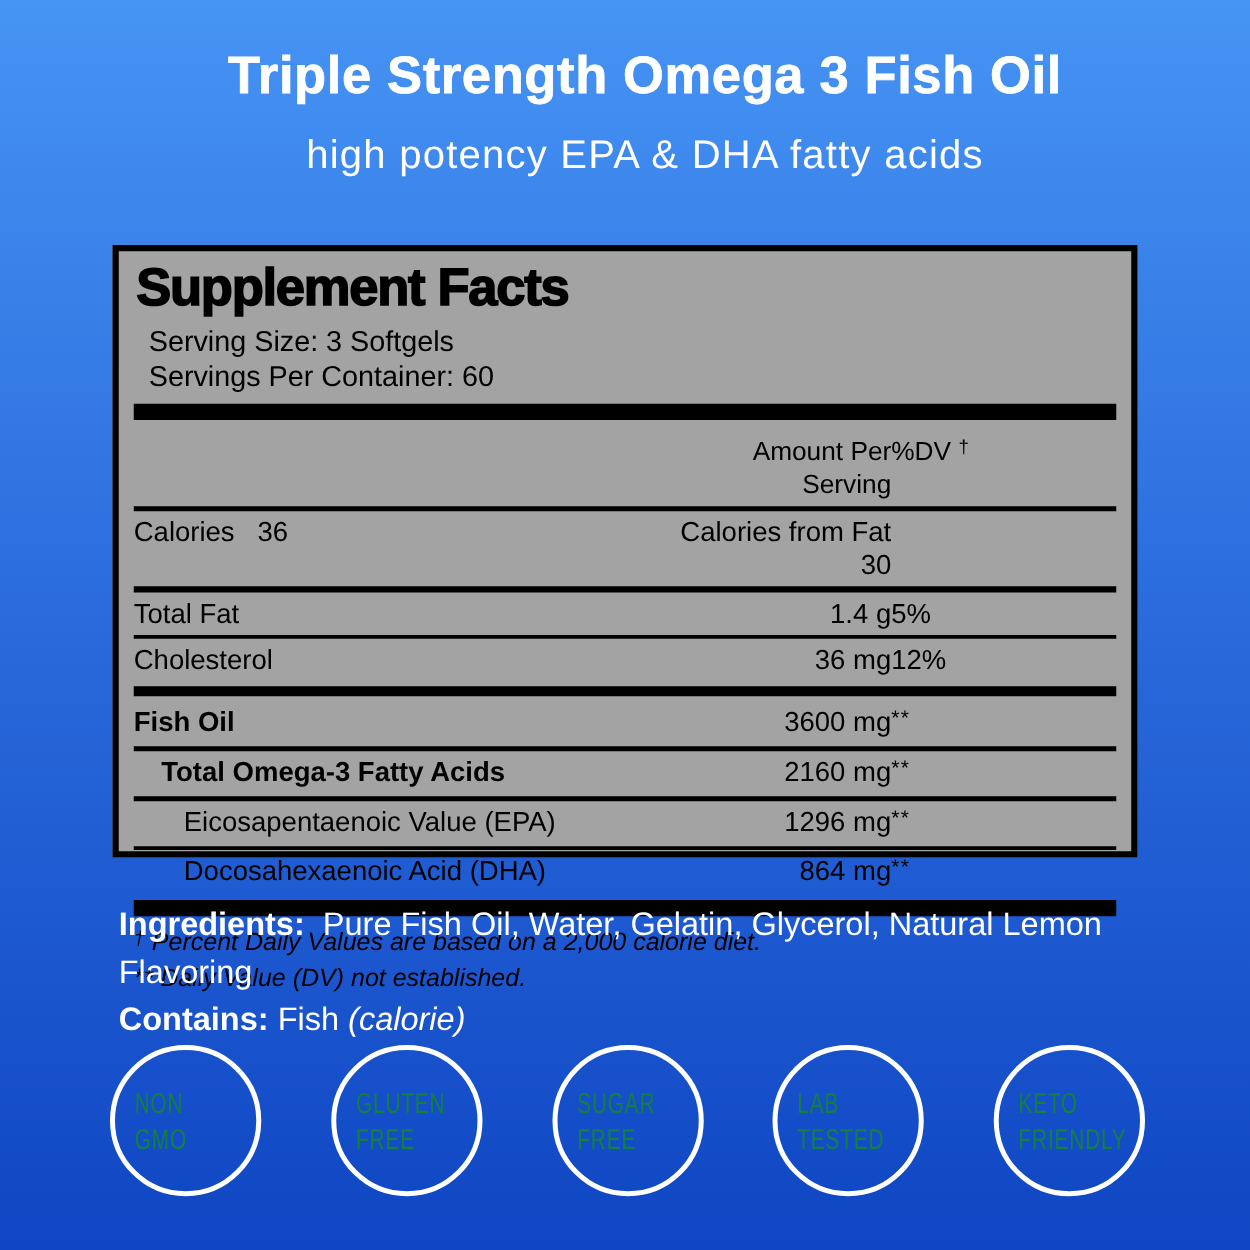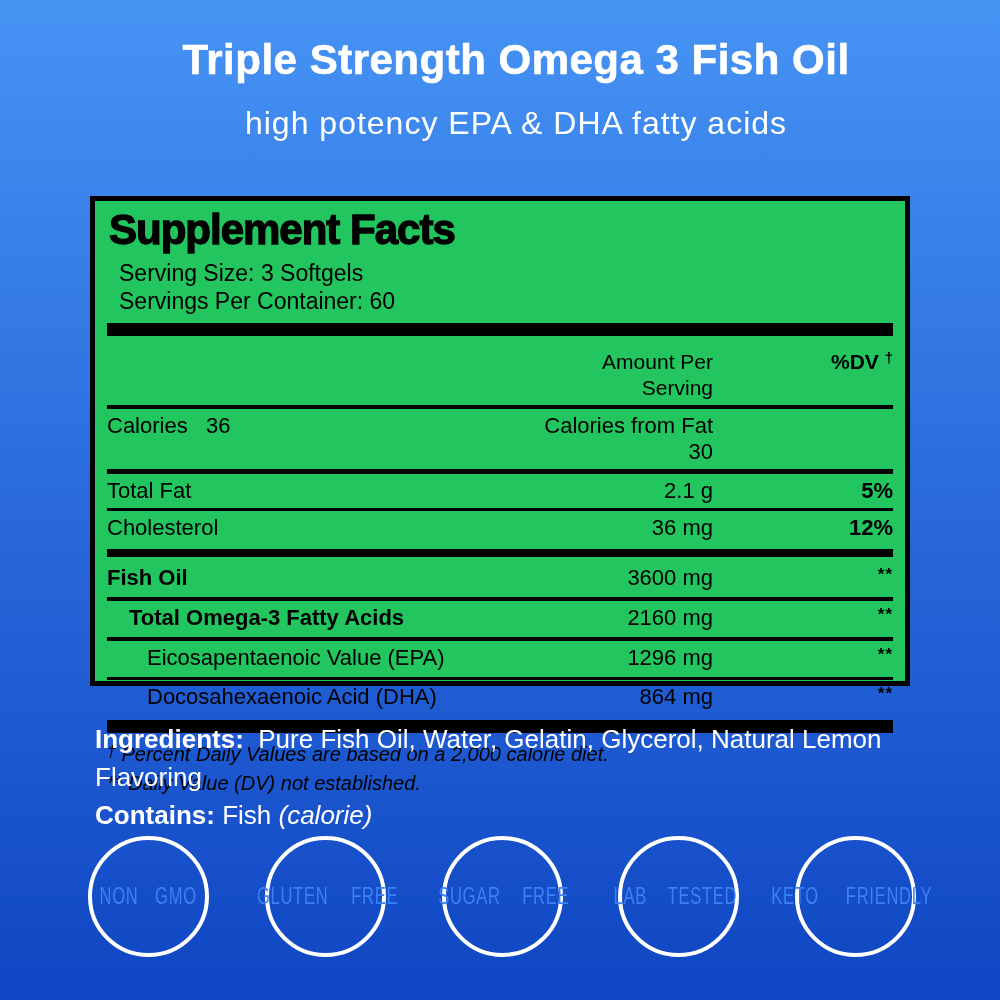--- a/index.html
+++ b/index.html
@@ -13,59 +13,59 @@
   .hero{position:absolute;top:0;left:16px;width:1000px;text-align:center;color:#fff;}
   .hero-title{
     margin-top:36px;font-size:42px;font-weight:bold;letter-spacing:.5px;
     -webkit-text-stroke:.6px #fff;
   }
   .hero-sub{margin-top:21px;font-size:32px;font-weight:400;letter-spacing:1px;}
 
   
   .panel{
     position:absolute;left:90px;top:196px;width:820px;height:490px;
-    background:#22c55e;border:5px solid #000;box-sizing:border-box;
+    background:#a3a3a3;border:5px solid #000;box-sizing:border-box;
     padding:4px 12px 0 12px;color:#000;
   }
   .sf-title{
     font-size:42px;font-weight:bold;letter-spacing:-1px;line-height:46px;
     -webkit-text-stroke:1.3px #000;margin:2px 0 6px 2px;
   }
   .serving{font-size:23px;line-height:28px;padding-left:12px;}
   .bar{background:#000;margin:4px 0;}
   .bar-xl{height:13px;margin-top:8px;}
   .bar-lg{height:8px;}
   .rule{background:#000;height:3px;margin:0;}
   .rule-md{height:5px;}
   .rule-hd{height:4px;}
   .row{display:flex;align-items:baseline;padding:4px 0;font-size:22px;line-height:26px;}
   .row .label{flex:1;}
   .row .amount{width:170px;text-align:right;}
-  .row .dv{width:180px;text-align:right;font-weight:bold;}
+  .row .dv{width:180px;text-align:left;}
   .row.head{font-size:21px;padding:5px 0 4px 0;}
   .indent-1{padding-left:22px;}
   .indent-2{padding-left:40px;}
   .bold{font-weight:bold;}
   sup.dag{font-size:15px;vertical-align:6px;}
   .stars{font-size:17px;position:relative;top:-5px;letter-spacing:1px;}
   .footnotes{margin-top:4px;font-style:italic;}
   .fn{font-size:20px;line-height:29px;}
   .fn .mark-sup{font-size:16px;vertical-align:4px;}
 
   
   .ingredients{position:absolute;left:95px;top:720px;width:840px;color:#fff;font-size:26px;line-height:38px;}
   .ingredients .lead{font-weight:bold;}
   .ingredients .ital{font-style:italic;}
 
   
   .badges{position:absolute;left:88px;top:836px;width:828px;display:flex;justify-content:space-between;}
   .badge{
     width:121px;height:121px;border:4px solid #fff;border-radius:50%;
-    box-sizing:border-box;display:flex;flex-direction:row;justify-content:center;align-items:center;
-    color:#3b82f6;
+    box-sizing:border-box;display:flex;flex-direction:column;justify-content:center;
+    color:#15803d;
   }
   .badge span{
     display:block;font-size:23px;line-height:29px;font-weight:400;letter-spacing:1px;
     transform:scaleX(.72);transform-origin:center;white-space:nowrap;
   }
 </style>
 </head>
 <body>
 
 <div class="hero">
@@ -89,21 +89,21 @@
 
   <div class="row">
     <div class="label"><span>Calories</span>&nbsp;&nbsp;&nbsp;<span>36</span></div>
     <div class="amount">Calories from Fat 30</div>
     <div class="dv"></div>
   </div>
   <div class="rule rule-md"></div>
 
   <div class="row">
     <div class="label">Total Fat</div>
-    <div class="amount">2.1 g</div>
+    <div class="amount">1.4 g</div>
     <div class="dv">5%</div>
   </div>
   <div class="rule"></div>
 
   <div class="row">
     <div class="label">Cholesterol</div>
     <div class="amount">36 mg</div>
     <div class="dv">12%</div>
   </div>
   <div class="bar bar-lg"></div>

